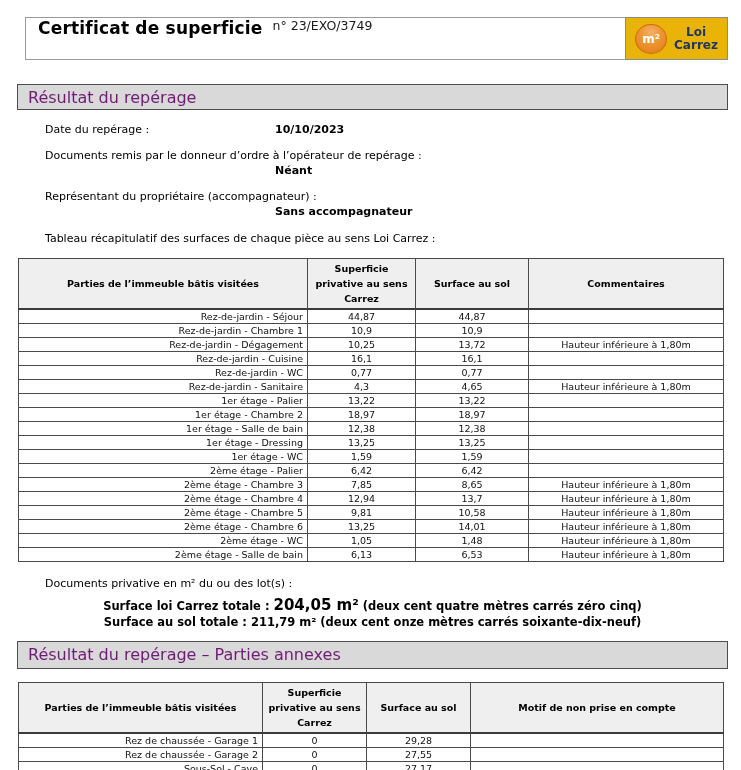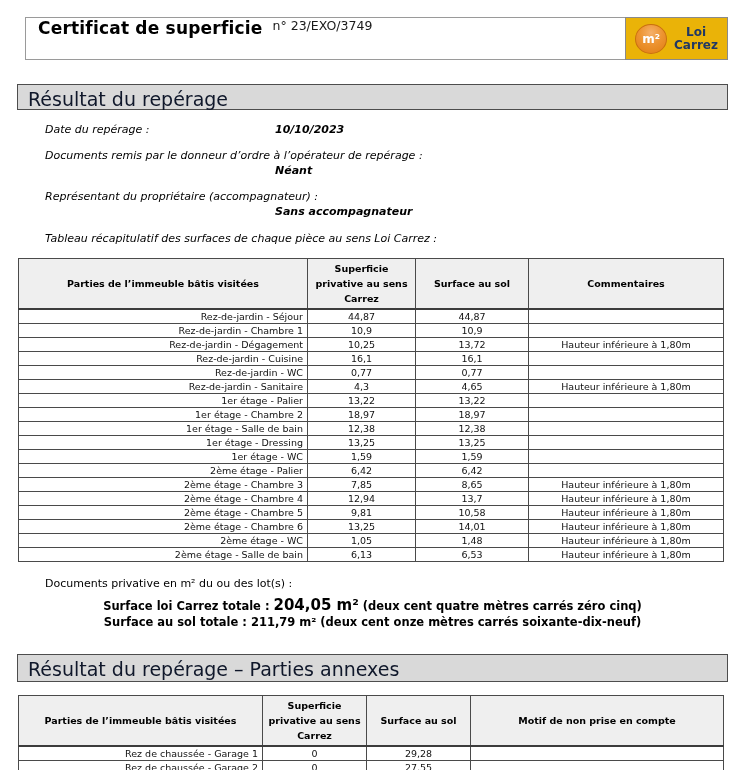--- a/index.html
+++ b/index.html
@@ -26,26 +26,26 @@
     width:30px;height:28px;border-radius:50%;
     background:radial-gradient(circle at 50% 28%, #f5b06a 0%, #ed9431 45%, #e07d12 100%);
     border:1px solid #c96f10;
     color:#fff;display:flex;align-items:center;justify-content:center;
     font-size:12px;font-weight:bold;
   }
   .logo-text{color:#203864;font-weight:bold;font-size:12px;line-height:13px;text-align:center;}
   
   .section-bar{
     margin:0 13px 0 17px;background:#d9d9d9;border:1px solid #4d4d4d;
-    height:20px;padding:3px 0 1px 10px;font-size:19px;color:#0f172a;
+    height:20px;padding:3px 0 1px 10px;font-size:16px;color:#701a75;
   }
   .bar1{margin-top:24px;}
-  .bar2{margin-top:24px;height:22px;}
-  
-  .fields{font-size:11px;font-style:italic;}
+  .bar2{margin-top:11px;height:22px;}
+  
+  .fields{font-size:11px;}
   .field-line{padding-left:45px;margin-top:12px;line-height:14px;}
   .field-line.first{margin-top:13px;}
   .tab-label{display:inline-block;width:230px;}
   .field-value{font-weight:bold;}
   .value-line{padding-left:275px;font-weight:bold;line-height:14px;margin-top:1px;}
   .table-intro{padding-left:45px;margin-top:13px;font-size:11px;line-height:14px;}
   
   table{
     border-collapse:collapse;table-layout:fixed;width:705px;
     margin:12px 0 0 18px;font-size:9.5px;background:#fff;

